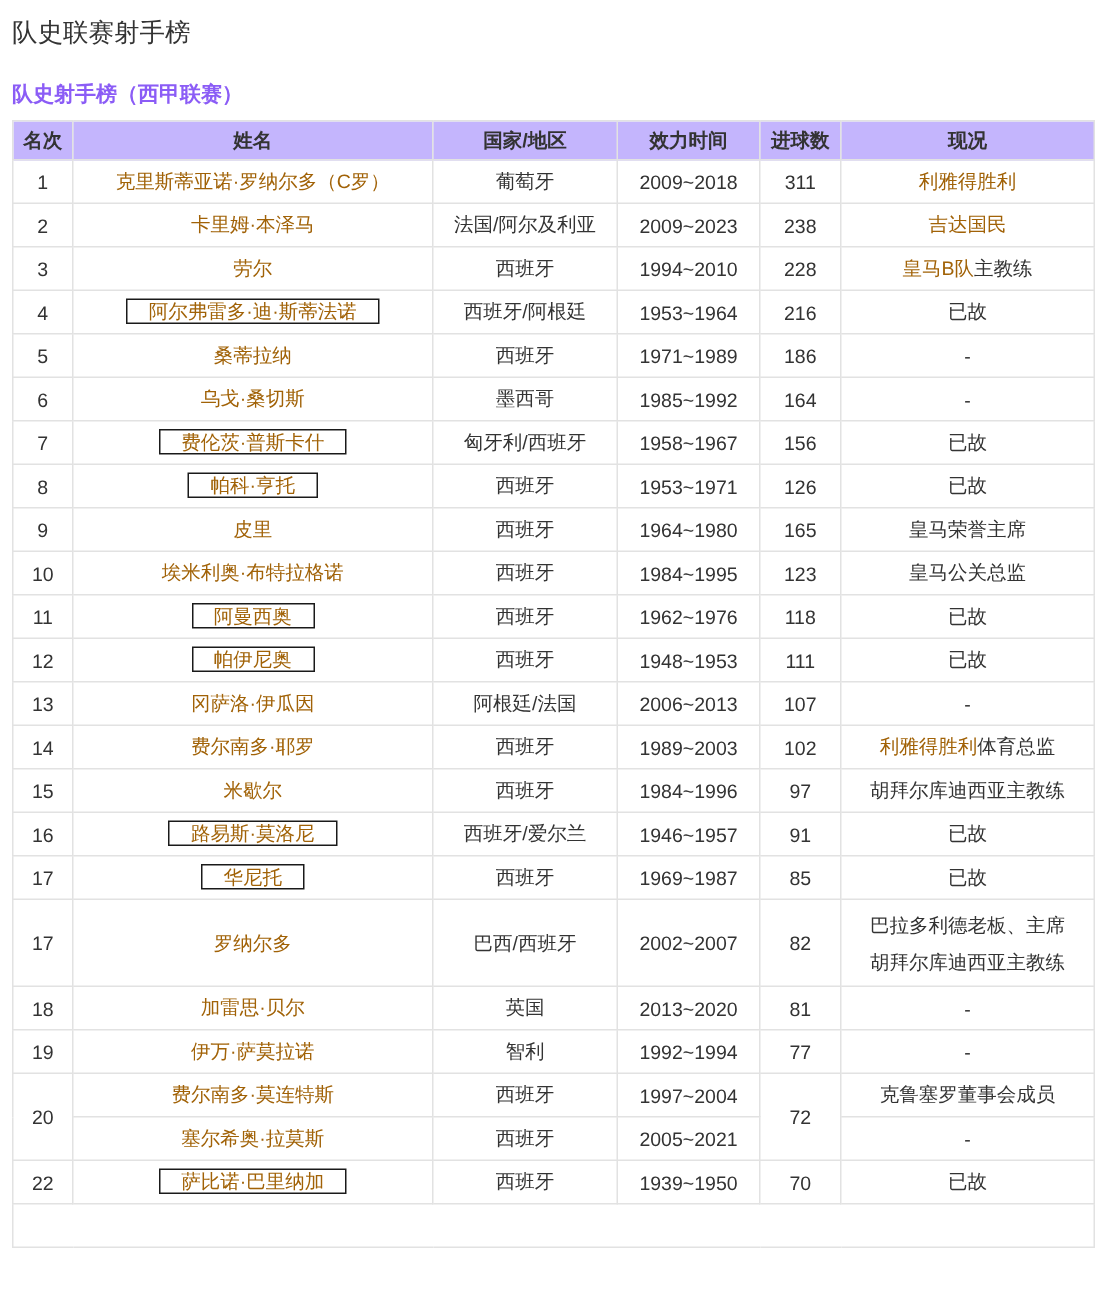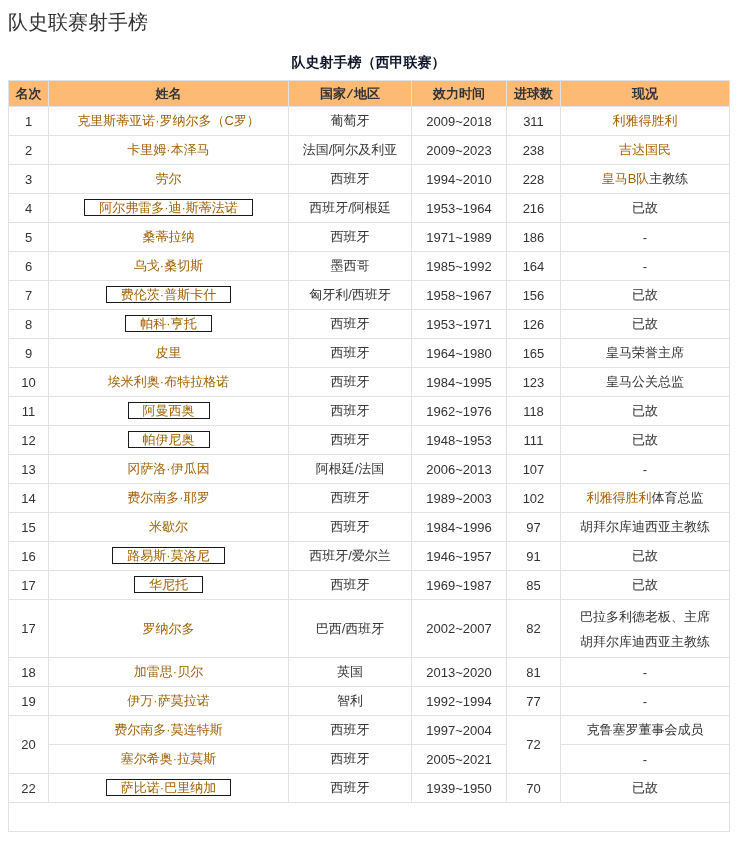--- a/index.html
+++ b/index.html
@@ -9,55 +9,53 @@
     font-family: "Liberation Sans", "DejaVu Sans", sans-serif;
     color: #333;
   }
   .page {
     width: 738px;
     height: 860px;
     padding: 10px 8px 0 8px;
     overflow: hidden;
   }
   .page-title {
-    font-size: 20px;
+    font-size: 17px;
     font-weight: 400;
     color: #333;
     margin: 0 0 0 0;
     line-height: 24px;
   }
   .table-caption {
     width: 721px;
-    text-align: center;
     font-size: 14px;
     font-weight: 700;
-    color: #0f172a;
+    color: #8b5cf6;
     margin-top: 19px;
     margin-bottom: 9px;
     line-height: 18px;
   }
   table.scorers {
     border-collapse: collapse;
     table-layout: fixed;
     width: 721px;
     font-size: 13px;
   }
   table.scorers th, table.scorers td {
     border: 1px solid #e2e2e2;
     text-align: center;
     vertical-align: middle;
     padding: 2px 4px;
     color: #333;
     font-weight: 400;
   }
   table.scorers th {
-    background: #fdba74;
+    background: #c4b5fd;
     font-weight: 700;
     height: 26px;
-    font-family: Liberation Mono, monospace;
   }
   table.scorers td { height: 29px; }
   tr.tall td { height: 58px; }
   tr.tall .status-line { line-height: 25px; }
   a.link {
     color: #a16207;
     text-decoration: none;
     cursor: pointer;
   }
   a.link.boxed {

